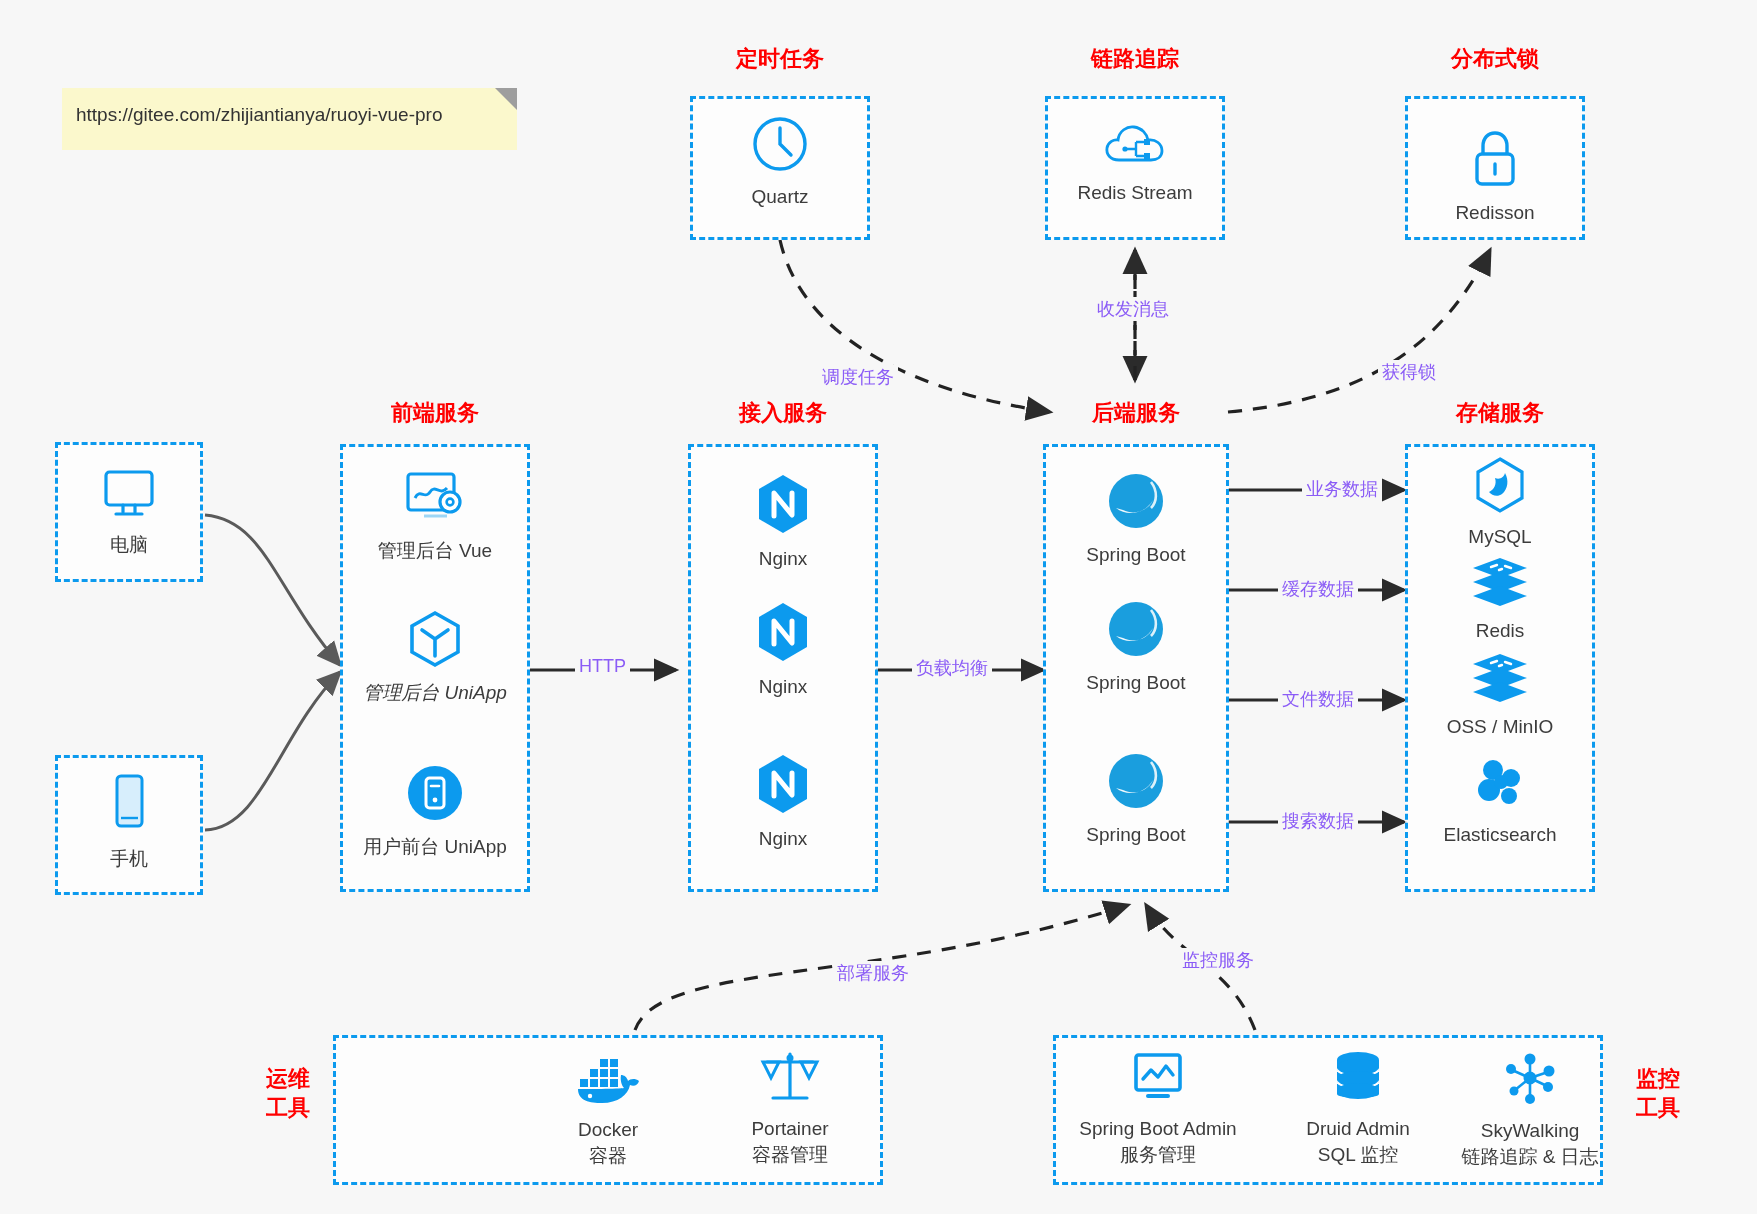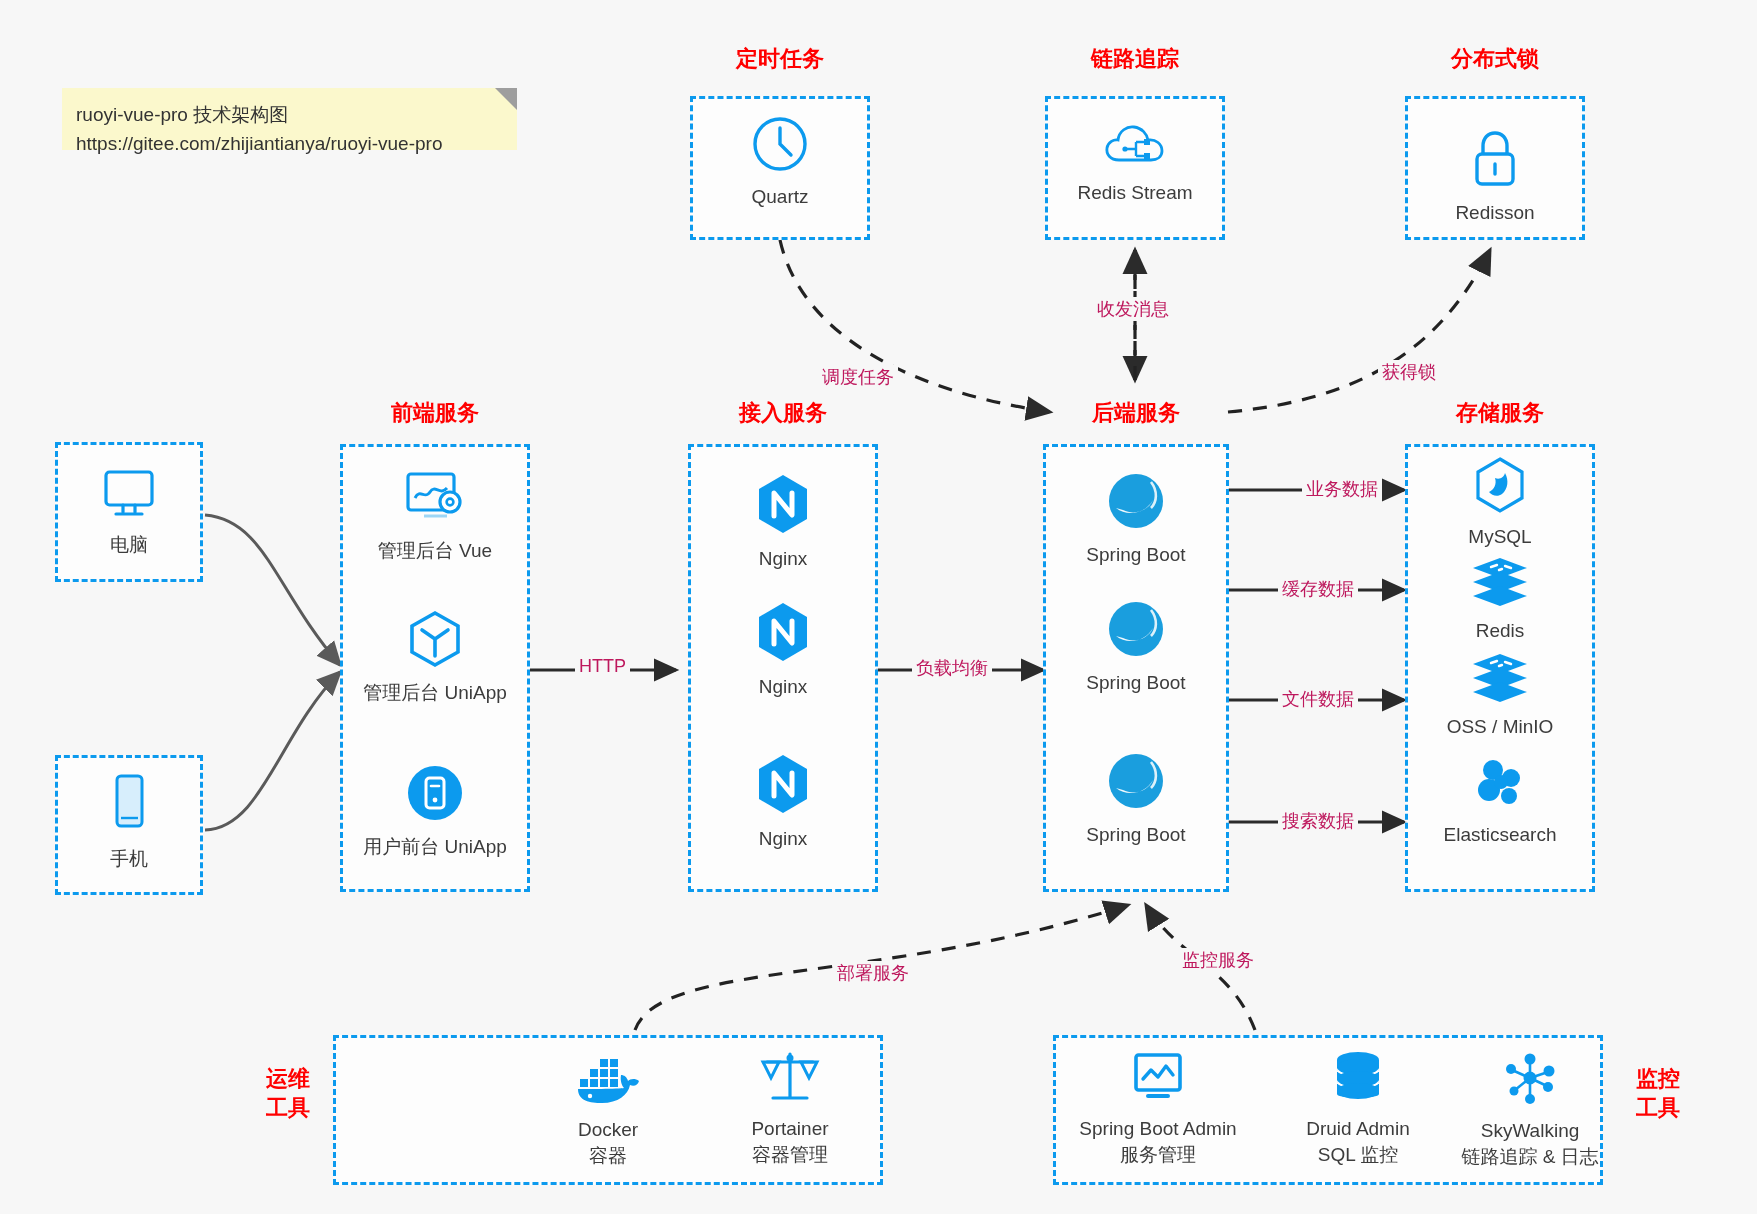--- a/index.html
+++ b/index.html
@@ -83,21 +83,21 @@
     color: #3c3c3c;
     line-height: 1.35;
     white-space: nowrap;
   }
   .ico { display: block; }
 
   
   .elabel {
     position: absolute;
     font-size: 18px;
-    color: #be185d;
+    color: #8b5cf6;
     background: #f7f7f7;
     padding: 0 4px;
     white-space: nowrap;
   }
 
   svg.layer {
     position: absolute;
     left: 0;
     top: 0;
     width: 1757px;
@@ -139,21 +139,20 @@
     <path d="M1228,700 L1404,700" fill="none" stroke="#2b2b2b" stroke-width="3" marker-end="url(#ah)"></path>
     <path d="M1228,822 L1404,822" fill="none" stroke="#2b2b2b" stroke-width="3" marker-end="url(#ah)"></path>
 
     <path d="M635,1030 C 660,960 880,985 1128,905" fill="none" stroke="#222" stroke-width="3.2" stroke-dasharray="14,11" marker-end="url(#ah)"></path>
 
     <path d="M1255,1030 C 1230,965 1180,960 1146,905" fill="none" stroke="#222" stroke-width="3.2" stroke-dasharray="14,11" marker-end="url(#ah)"></path>
   </svg>
 
   <div class="note">
     <div class="note-fold"></div>
-    <div class="note-line">ruoyi-vue-pro 技术架构图</div>
     <div class="note-line">https://gitee.com/zhijiantianya/ruoyi-vue-pro</div>
   </div>
 
   <div class="glabel" style="left:690px; top:44px; width:180px;">定时任务</div>
   <div class="dbox" style="left:690px; top:96px; width:180px; height:144px;"></div>
   <div class="node" style="left:690px; top:114px; width:180px;">
     <span class="ico">
       <svg width="60" height="60" viewBox="0 0 60 60">
         <circle cx="30" cy="30" r="25" fill="none" stroke="#0c9aee" stroke-width="3.4"></circle>
         <path d="M30,14 L30,30 L41,41" fill="none" stroke="#0c9aee" stroke-width="3.4" stroke-linecap="round"></path>
@@ -225,21 +224,21 @@
         <rect x="6" y="6" width="46" height="36" rx="3" fill="none" stroke="#0c9aee" stroke-width="3.2"></rect>
         <path d="M13,30 C18,20 23,32 28,24 C33,16 38,28 45,20" fill="none" stroke="#0c9aee" stroke-width="3"></path>
         <path d="M22,48 L45,48" stroke="#9ed6f5" stroke-width="3"></path>
         <circle cx="48" cy="34" r="10" fill="#ffffff" stroke="#0c9aee" stroke-width="3.2"></circle>
         <circle cx="48" cy="34" r="3.4" fill="none" stroke="#0c9aee" stroke-width="2.6"></circle>
       </svg>
     </span>
     <span class="cap">管理后台 Vue</span>
   </div>
 
-  <div class="node" style="left:340px; top:608px; width:190px;">
+  <div class="node" style="left:340px; top:608px; width:190px;font-style:italic;">
     <span class="ico">
       <svg width="62" height="62" viewBox="0 0 62 62">
         <path d="M31,5 L54,18 L54,44 L31,57 L8,44 L8,18 Z" fill="none" stroke="#0c9aee" stroke-width="3.6"></path>
         <path d="M31,31 L31,48 M31,31 L18,22 M31,31 L44,22" fill="none" stroke="#0c9aee" stroke-width="3.6" stroke-linecap="round"></path>
       </svg>
     </span>
     <span class="cap">管理后台 UniApp</span>
   </div>
 
   <div class="node" style="left:340px; top:762px; width:190px;">

